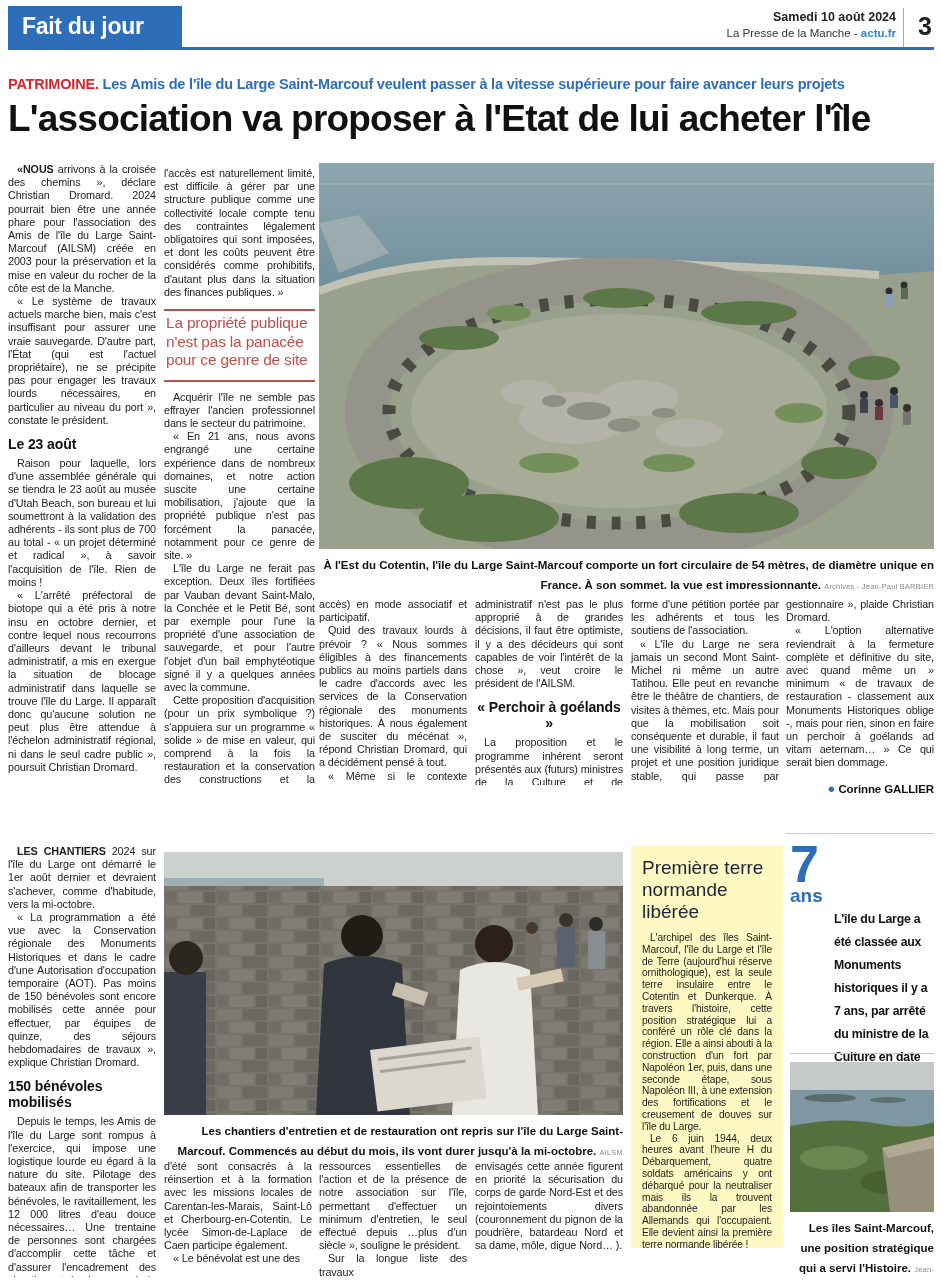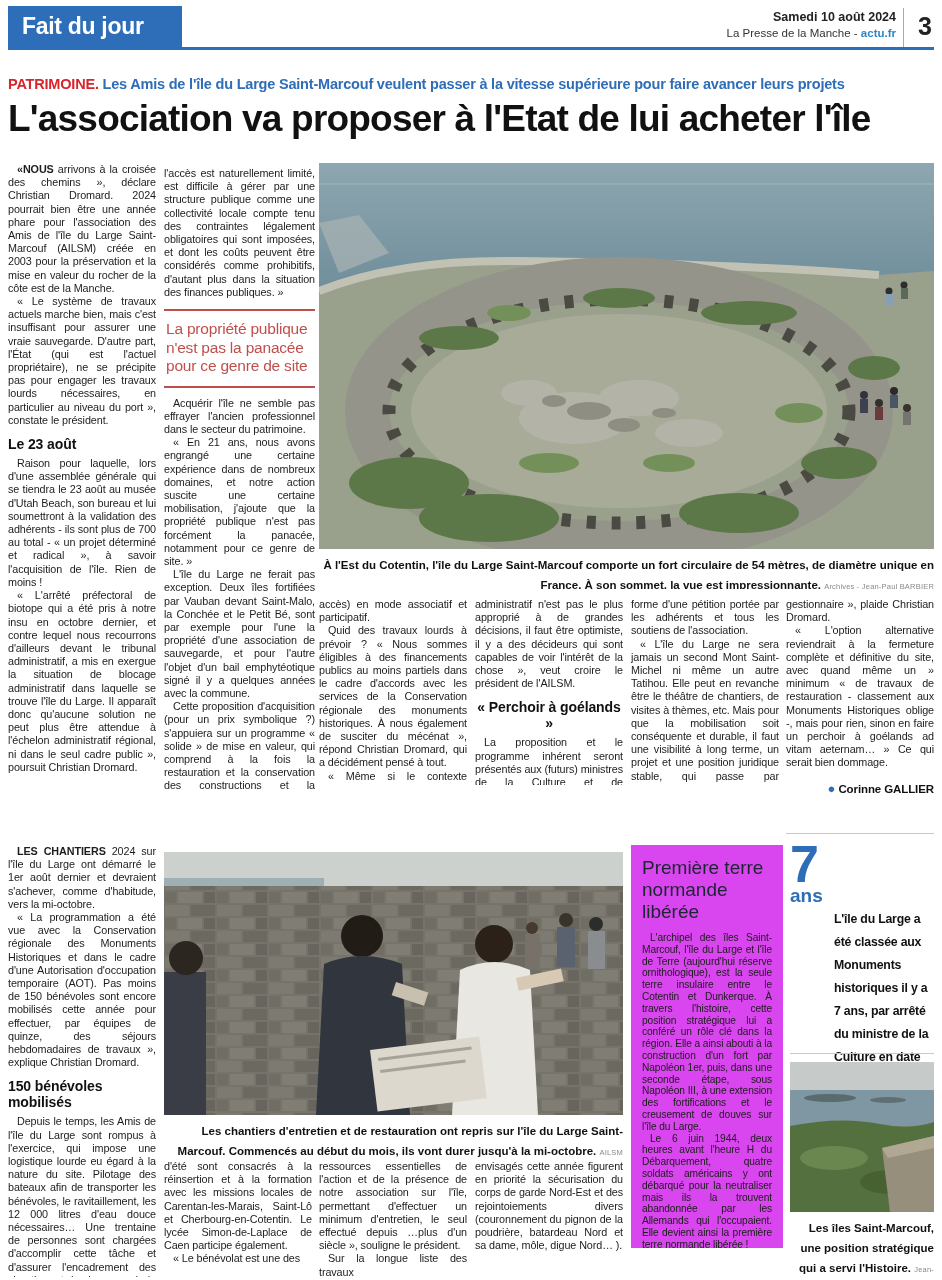--- a/index.html
+++ b/index.html
@@ -28,41 +28,41 @@
   
   .col { position:absolute; overflow:hidden; }
   .body-text { font-size:10.8px; line-height:13.2px; text-align:justify; letter-spacing:-0.1px; color:#1c1c1c; }
   .body-text p { text-indent:9px; margin:0; }
   .body-text p.cont { text-indent:0; }
   .body-text h3 { font-size:14px; line-height:16px; margin:9px 0 5px; color:#111; text-align:left; text-indent:0; }
   .body-text h3.ctr { text-align:center; }
   .lead-caps { font-weight:bold; }
 
   .quote-block { border-top:2px solid #bf4f4b; border-bottom:2px solid #bf4f4b;
-                 padding:9px 2px 10px; margin:10px 0 9px; }
+                 padding:3px 2px 10px; margin:10px 0 9px; }
   .quote-block .q { font-size:15.5px; line-height:18.5px; color:#bf4f4b; text-align:left; letter-spacing:-0.2px; }
 
   .byline { text-align:right; margin-top:12px; font-size:11.5px; font-weight:bold; color:#111; }
   .byline .dot { color:#2e6db7; font-size:13px; }
 
   
   .caption { font-size:11.5px; line-height:20px; font-weight:bold; color:#111; text-align:right; }
   .credit { font-size:7.5px; font-weight:normal; color:#8a8a8a; letter-spacing:0.2px; }
 
   
   .photo { position:absolute; overflow:hidden; background:#9aa28f; }
   .photo svg { display:block; }
 
   
   .headline2 { position:absolute; left:8px; top:786px; width:618px; font-size:33px; font-weight:normal;
                color:#1d1d1d; letter-spacing:-0.4px; }
 
   
   .sidebar { position:absolute; left:631px; top:845px; width:152px; height:403px;
-             background:#d946ef; padding:12px 11px 10px; overflow:hidden; }
+             background:#fef9c3; padding:12px 11px 10px; overflow:hidden; }
   .sidebar-title { font-size:19px; line-height:22px; font-weight:normal; color:#1d2433; margin-bottom:9px; }
   .sidebar-text { font-size:10.2px; line-height:11.8px; text-align:justify; letter-spacing:-0.1px; color:#1c1c1c; }
   .sidebar-text p { text-indent:8px; margin:0; }
 
   
   .fact { position:absolute; left:790px; top:842px; width:144px; }
   .fact-number { font-size:52px; line-height:44px; font-weight:bold; color:#2e6db7; letter-spacing:-1px; }
   .fact-unit { font-size:19px; line-height:20px; font-weight:bold; color:#2e6db7; margin-bottom:2px; }
   .fact-text { font-size:12.3px; line-height:23px; font-weight:bold; color:#111; letter-spacing:-0.2px;margin-left:44px; }
 

